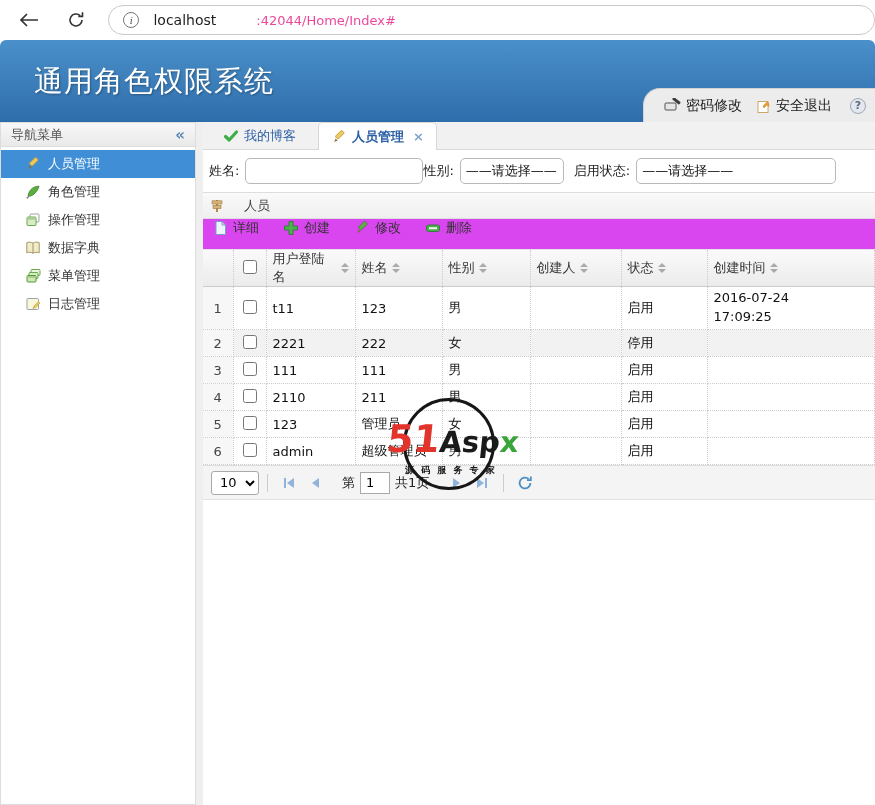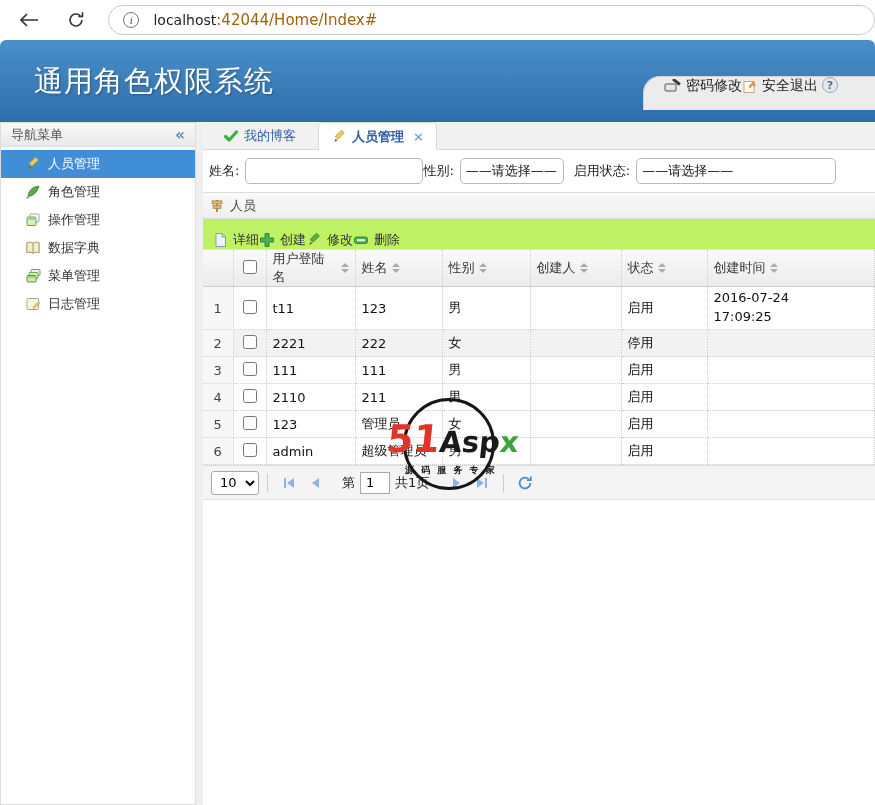--- a/index.html
+++ b/index.html
@@ -6,26 +6,26 @@
   html,body { width:875px; height:805px; overflow:hidden; background:#fff; position:relative; }
 
   
   .browser-bar { position:absolute; top:0; left:0; width:875px; height:40px; background:#fff; display:flex; align-items:center; }
   .nav-btn { background:none; border:none; width:26px; height:26px; display:flex; align-items:center; justify-content:center; cursor:pointer; }
   .nav-back { margin-left:16px; }
   .nav-refresh { margin-left:22px; }
   .url-pill { margin-left:20px; width:790px; height:30px; border:1px solid #c9c9c9; border-radius:16px; background:#fff; display:flex; align-items:center; padding-left:14px; }
   .info-ic { width:16px; height:16px; border:1px solid #777; border-radius:50%; color:#555; font-size:10px; font-style:italic; font-family:"DejaVu Serif",serif; display:flex; align-items:center; justify-content:center; }
   .url-host { margin-left:14px; font-size:14px; color:#1d1d1d; }
-  .url-rest { font-size:15px; color:#a16207; }
+  .url-rest { font-size:13px; color:#ec4899;margin-left:40px; }
 
   
   .app-header { position:absolute; top:40px; left:0; width:875px; height:82px; background:linear-gradient(#4a90ca,#2e6dab); border-radius:6px 6px 0 0; }
   .app-title { position:absolute; left:34px; top:22px; color:#fff; font-size:29px; letter-spacing:1px; text-shadow:1px 1px 2px rgba(0,0,0,.3); }
-  .header-utils { position:absolute; right:0; bottom:12px; height:34px; width:232px; background:#ececec; border-top-left-radius:17px; border-top:1px solid #d2d2d2; border-left:1px solid #d2d2d2; display:flex; align-items:flex-start; padding-left:20px; }
+  .header-utils { position:absolute; right:0; bottom:0; height:34px; width:232px; background:#ececec; border-top-left-radius:17px; border-top:1px solid #d2d2d2; border-left:1px solid #d2d2d2; display:flex; align-items:center; padding-left:20px; gap:14px; }
   .util-btn { display:flex; align-items:center; gap:4px; font-size:14px; color:#1c1c1c; cursor:pointer; }
   .util-btn .ic { display:flex; }
   .help-circle { width:16px; height:16px; border:1px solid #9aa7b8; border-radius:50%; background:#e4e8ee; color:#5a6b82; font-size:11px; font-weight:bold; display:flex; align-items:center; justify-content:center; margin-left:4px; cursor:pointer; }
 
   
   .sidebar { position:absolute; left:0; top:122px; width:196px; bottom:0; background:#fff; border:1px solid #ddd; }
   .sidebar-header { height:24px; background:linear-gradient(#f8f8f8,#e9e9e9); border-bottom:1px solid #ddd; display:flex; align-items:center; justify-content:space-between; padding:0 10px; font-size:13px; color:#555; }
   .collapse { color:#5c87b5; font-size:15px; font-weight:bold; cursor:pointer; }
   .group-header { height:29px; background:linear-gradient(#418cce,#2a70b5); color:#fff; font-size:13px; font-weight:bold; display:flex; align-items:center; padding:0 8px; gap:6px; cursor:pointer; position:relative; }
   .chev-up { position:absolute; right:10px; width:7px; height:7px; border-left:2px solid #aecbe8; border-top:2px solid #aecbe8; transform:rotate(45deg) translateY(2px); }
@@ -45,22 +45,22 @@
   .tab-close { color:#7fa3cc; font-weight:bold; font-size:13px; margin-left:4px; cursor:pointer; }
 
   .filter-row { height:42px; display:flex; align-items:center; padding-left:6px; font-size:13px; color:#1a1a1a; background:#fff; }
   .txt { width:178px; height:26px; border:1px solid #b9b9b9; border-radius:5px; margin-left:6px; padding:0 6px; font-size:13px; }
   .lbl-gender { }
   .lbl-status { margin-left:10px; }
   .combo { width:104px; height:26px; border:1px solid #b9b9b9; border-radius:5px; margin-left:6px; display:flex; align-items:center; overflow:hidden; background:#fff; cursor:pointer; }
   .combo-text { flex:1; padding:0 5px; font-size:13px; color:#111; white-space:nowrap; }
   .combo2 { width:200px; }
 
-  .panel-header { height:27px; background:linear-gradient(#fafafa,#eeefee); border-top:1px solid #ddd; border-bottom:1px solid #ddd; display:flex; align-items:center; gap:5px; padding-left:6px; font-size:13px; color:#444; }
-  .toolbar { height:31px; background:#bef264; border-bottom:1px solid #e4e4e4; display:flex; align-items:flex-end; gap:0; padding-left:10px; }
+  .panel-header { height:27px; background:linear-gradient(#fafafa,#eeefee); border-top:1px solid #ddd; border-bottom:1px solid #ddd; display:flex; align-items:center; gap:19px; padding-left:6px; font-size:13px; color:#444; }
+  .toolbar { height:31px; background:#d946ef; border-bottom:1px solid #e4e4e4; display:flex; align-items:flex-start; gap:24px; padding-left:10px; }
   .tool-btn { display:flex; align-items:center; gap:5px; font-size:13px; color:#333; cursor:pointer; background:none; border:none; }
 
   
   table.grid { width:672px; border-collapse:collapse; table-layout:fixed; }
   .grid thead th { height:30px; background:linear-gradient(#fafafa,#ebebeb); border-bottom:1px solid #ccc; border-right:1px dotted #ccc; font-size:13px; font-weight:normal; color:#333; text-align:left; padding:0 6px; cursor:pointer; }
   .grid td { height:27px; border-right:1px dotted #ccc; border-bottom:1px dotted #ccc; font-size:13px; color:#111; padding:0 6px; overflow:hidden; white-space:nowrap; }
   .grid td.rownum { background:#f7f7f7; text-align:center; color:#444; }
   .grid td.chk, .grid th.chk { text-align:center; padding:0; }
   .grid tbody tr:nth-child(2) { background:#f2f2f2; }
   .grid tr.tall td { height:43px; }

